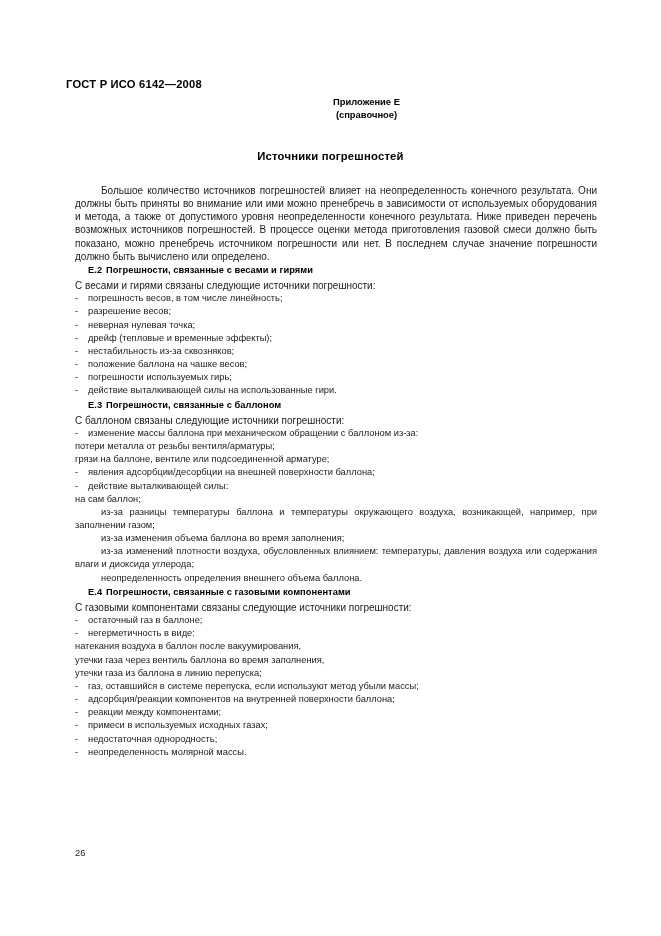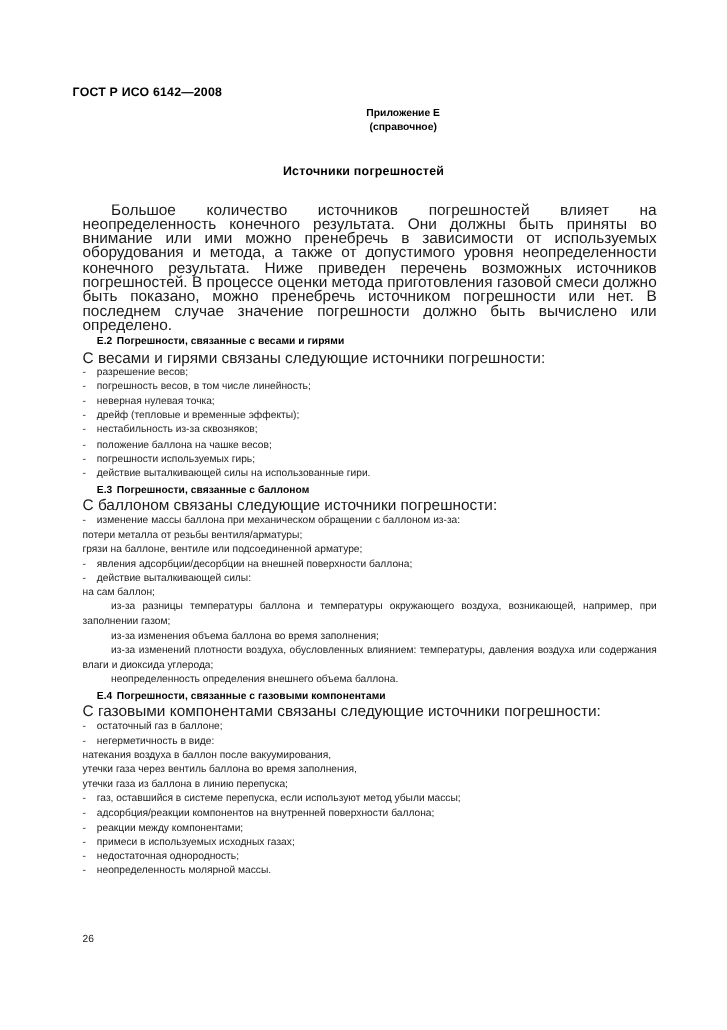--- a/index.html
+++ b/index.html
@@ -66,21 +66,21 @@
     color: #000;
     margin: 0 0 1.5px 0;
     padding-left: 13px;
     letter-spacing: 0.05px;
     line-height: 13.2px;
   }
   .h2 .num {
     margin-right: 4px;
   }
   p.body {
-    font-size: 14px;
+    font-size: 10px;
     line-height: 13.15px;
     margin: 0;
     text-align: justify;
     text-justify: inter-word;
     color: #1a1a1a;
   }
   p.indent {
     text-indent: 26px;
   }
   p.flat {
@@ -145,22 +145,22 @@
 
     <p class="body indent">Большое количество источников погрешностей влияет на неопределенность конечного результата. Они должны быть приняты во внимание или ими можно пренебречь в зависимости от используемых оборудования и метода, а также от допустимого уровня неопределенности конечного результата. Ниже приведен перечень возможных источников погрешностей. В процессе оценки метода приготовления газовой смеси должно быть показано, можно пренебречь источником погрешности или нет. В последнем случае значение погрешности должно быть вычислено или определено.</p>
 
     <div class="gap-sec"></div>
 
     <div class="h2">
       <span class="num">E.2</span><span>Погрешности, связанные с весами и гирями</span>
     </div>
     <p class="body flat">С весами и гирями связаны следующие источники погрешности:</p>
     <ul class="dash-list">
+      <li>погрешность весов, в том числе линейность;</li>
       <li>разрешение весов;</li>
-      <li>погрешность весов, в том числе линейность;</li>
       <li>неверная нулевая точка;</li>
       <li>дрейф (тепловые и временные эффекты);</li>
       <li>нестабильность из-за сквозняков;</li>
       <li>положение баллона на чашке весов;</li>
       <li>погрешности используемых гирь;</li>
       <li>действие выталкивающей силы на использованные гири.</li>
     </ul>
 
     <div class="gap-sec"></div>
 

